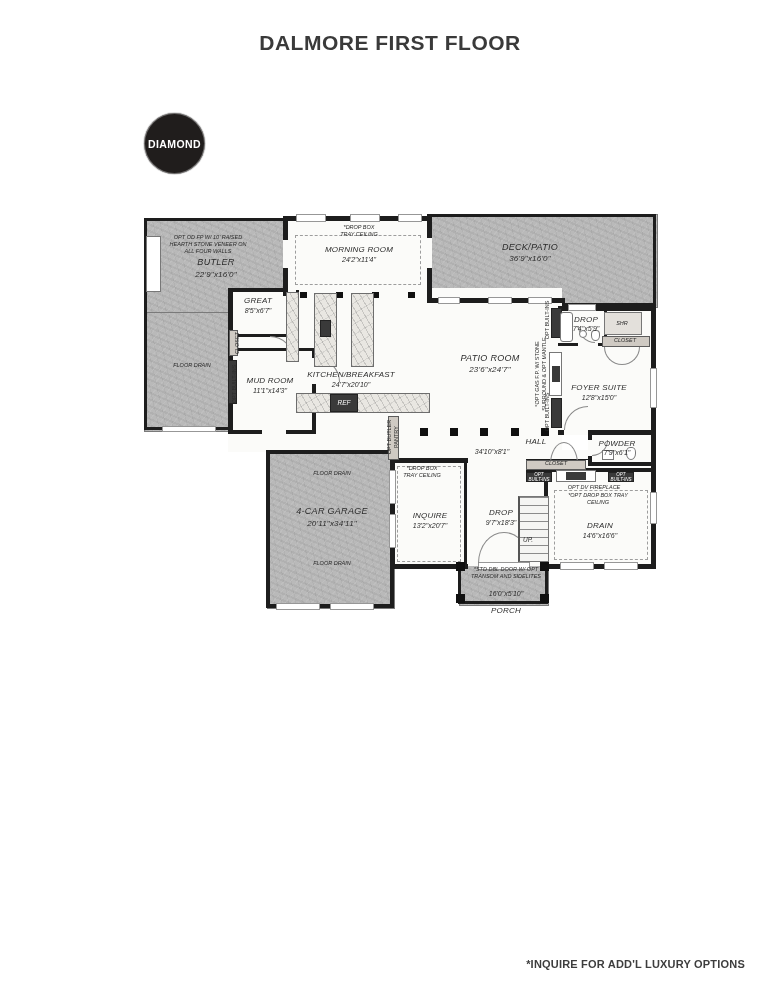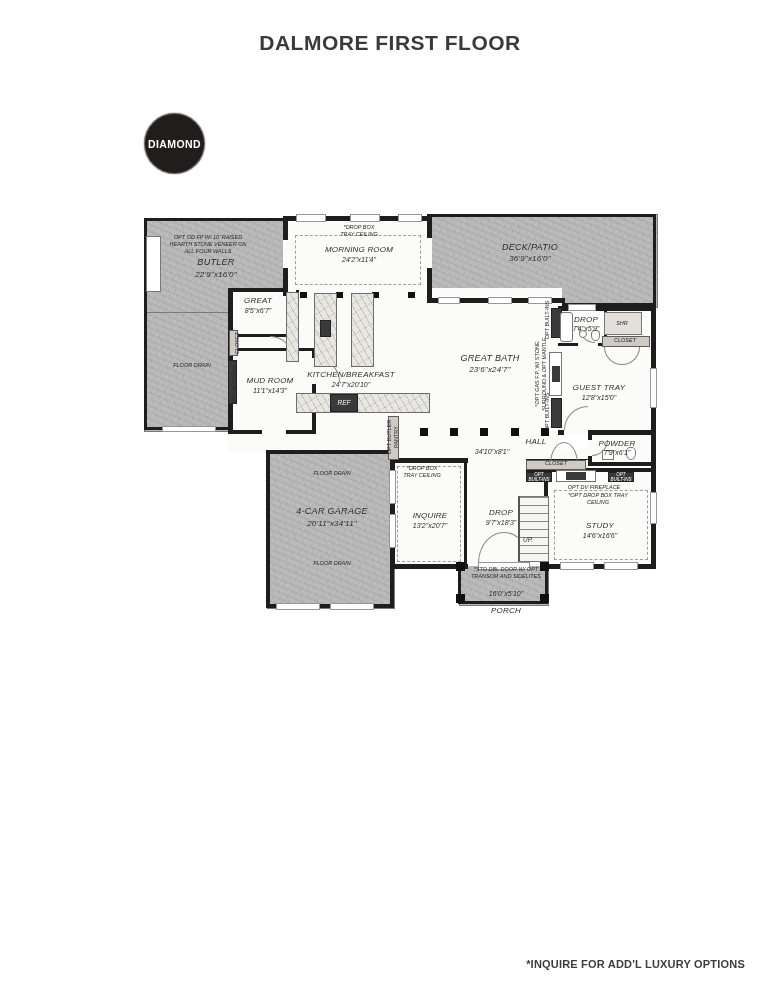--- a/index.html
+++ b/index.html
@@ -225,29 +225,29 @@
   <div class="lbl s8" style="left:258px;top:301px;">GREAT</div>
   <div class="lbl s7" style="left:258px;top:311px;">8'5"x6'7"</div>
 
   <div class="lbl s8" style="left:270px;top:381px;width:80px;">MUD ROOM</div>
   <div class="lbl s7" style="left:270px;top:391px;">11'1"x14'3"</div>
 
   <div class="lbl s8" style="left:351px;top:375px;width:130px;">KITCHEN/BREAKFAST</div>
   <div class="lbl s7" style="left:351px;top:385px;">24'7"x20'10"</div>
   <div class="lbl s6 wlbl" style="left:344px;top:403px;">REF</div>
 
-  <div class="lbl s9" style="left:490px;top:359px;width:110px;">GREAT BATH</div>
+  <div class="lbl s9" style="left:490px;top:359px;width:110px;">PATIO ROOM</div>
   <div class="lbl s8" style="left:490px;top:370px;">23'6"x24'7"</div>
 
   <div class="lbl s8" style="left:586px;top:320px;">DROP</div>
   <div class="lbl s7" style="left:586px;top:329px;">7'4"x5'9"</div>
   <div class="lbl s5" style="left:622px;top:324px;">SHR</div>
   <div class="lbl s5" style="left:625px;top:341px;">CLOSET</div>
 
-  <div class="lbl s8" style="left:599px;top:388px;width:90px;">GUEST TRAY</div>
+  <div class="lbl s8" style="left:599px;top:388px;width:90px;">FOYER SUITE</div>
   <div class="lbl s7" style="left:599px;top:398px;">12'8"x15'0"</div>
 
   <div class="lbl s8" style="left:492px;top:442px;margin-left:44px;">HALL</div>
   <div class="lbl s7" style="left:492px;top:452px;">34'10"x8'1"</div>
 
   <div class="lbl s8" style="left:617px;top:444px;">POWDER</div>
   <div class="lbl s7" style="left:617px;top:453px;">7'9"x6'1"</div>
 
   <div class="lbl s5" style="left:422px;top:472px;width:60px;">*DROP BOX
 TRAY CEILING</div>
@@ -259,21 +259,21 @@
   <div class="lbl s6" style="left:528px;top:540px;">UP.</div>
   <div class="lbl s5" style="left:556px;top:464px;">CLOSET</div>
 
   <div class="lbl s4 wlbl" style="left:539px;top:477px;">OPT
 BUILT-INS</div>
   <div class="lbl s4 wlbl" style="left:621px;top:477px;">OPT
 BUILT-INS</div>
   <div class="lbl s5" style="left:594px;top:488px;width:80px;">OPT DV FIREPLACE</div>
   <div class="lbl s5" style="left:598px;top:499px;width:80px;">*OPT DROP BOX TRAY
 CEILING</div>
-  <div class="lbl s8" style="left:600px;top:526px;">STUDY</div>
+  <div class="lbl s8" style="left:600px;top:526px;">DRAIN</div>
   <div class="lbl s7" style="left:600px;top:536px;">14'6"x16'6"</div>
 
   <div class="lbl s5" style="left:192px;top:366px;">FLOOR DRAIN</div>
   <div class="lbl s5" style="left:332px;top:474px;">FLOOR DRAIN</div>
   <div class="lbl s5" style="left:332px;top:564px;">FLOOR DRAIN</div>
   <div class="lbl s9" style="left:332px;top:512px;width:110px;">4-CAR GARAGE</div>
   <div class="lbl s8" style="left:332px;top:524px;">20'11"x34'11"</div>
 
   <div class="lbl s5" style="left:506px;top:573px;width:90px;">*STD DBL DOOR W/ OPT
 TRANSOM AND SIDELITES</div>

